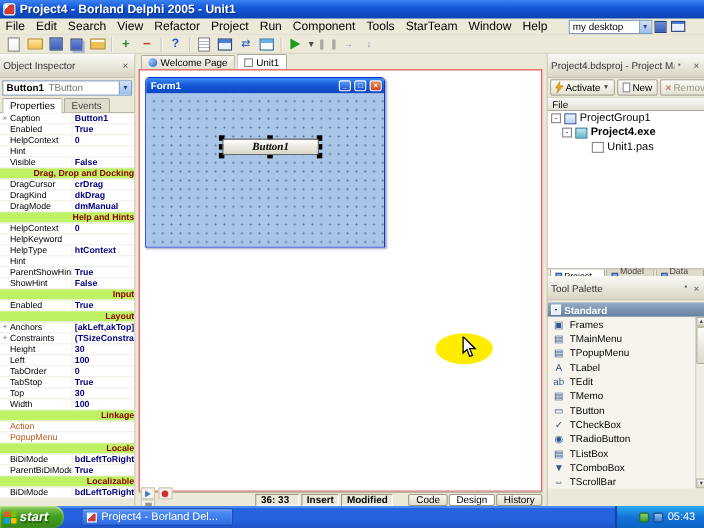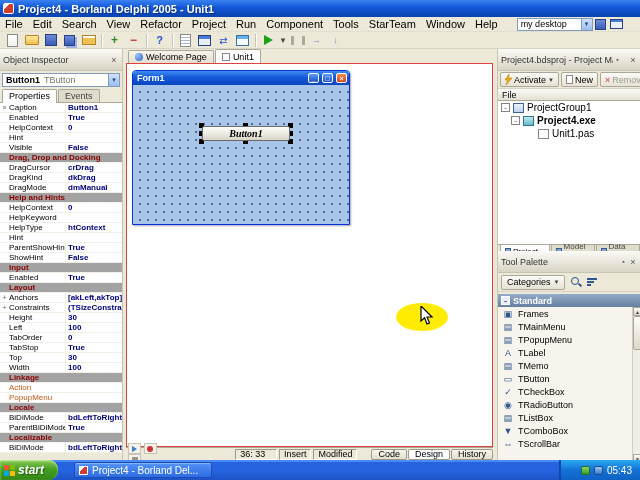--- a/index.html
+++ b/index.html
@@ -68,21 +68,21 @@
     background:#E0DCCC;color:#444;margin-right:1px;}
   .oi-tab.active{background:#fff;color:#000;height:14px;}
   .oi-grid{background:#fff;height:350px;overflow:hidden;font-size:8px;}
   .oi-row{display:flex;height:10px;line-height:9px;border-bottom:1px solid #F1EFE6;align-items:center;}
   .oi-plus{width:9px;color:#666;font-size:7px;text-align:center;flex:none;}
   .oi-name{width:56px;flex:none;overflow:hidden;white-space:nowrap;color:#000;}
   .oi-name.ref{color:#C05A1A;}
   .oi-value{flex:1;overflow:hidden;white-space:nowrap;border-left:1px solid #F1EFE6;padding-left:2px;
     color:#00007F;font-weight:bold;}
   .oi-row.cat .oi-name{width:auto;color:#8B0000;font-weight:bold;}
-  .oi-row.cat{background:#a3a3a3;}
+  .oi-row.cat{background:#bef264;justify-content:flex-end;}
 
   
   .editor{position:absolute;left:126px;top:49px;width:367px;height:411px;background:#ECE9D8;}
   .etabs{height:14px;display:flex;align-items:flex-end;padding-left:2px;}
   .etab{height:13px;display:flex;align-items:center;gap:3px;font-size:9px;padding:0 6px;
     border:1px solid #ACA899;border-bottom:none;border-radius:2px 2px 0 0;background:linear-gradient(#F6F4EC,#E4E0D0);margin-right:1px;}
   .etab.active{background:#fff;height:14px;}
   .etab-ic{width:8px;height:8px;flex:none;}
   .etab-ic.globe{border-radius:50%;background:radial-gradient(circle at 30% 30%,#9CC4F8,#2662C8);}
   .etab-ic.page{background:#fff;border:1px solid #888;}
@@ -111,21 +111,21 @@
     display:flex;align-items:center;justify-content:center;
     font-family:"Liberation Serif",serif;font-style:italic;font-weight:bold;font-size:10px;}
 
   
   .estatus{position:absolute;left:0;bottom:0;width:367px;height:13px;background:#ECE9D8;
     border-top:1px solid #ACA899;display:flex;align-items:center;font-size:9px;padding-left:2px;gap:2px;}
   .st-ic{width:13px;height:11px;display:inline-flex;align-items:center;justify-content:center;border:1px solid #C8C4B4;background:#F4F2EA;}
   .st-ic.macro-play::after{content:"";border-left:5px solid #3A78C8;border-top:3px solid transparent;border-bottom:3px solid transparent;}
   .st-ic.macro-record::after{content:"";width:6px;height:6px;border-radius:50%;background:#D03030;}
   .st-ic.macro-stop::after{content:"";width:6px;height:6px;background:#9A968A;}
-  .st-cell{height:11px;border:1px solid;border-color:#9C9A8C #fff #fff #9C9A8C;padding:0 4px;line-height:9px;display:flex;align-items:center;}
+  .st-cell{height:11px;border:1px solid;border-color:#9C9A8C #fff #fff #9C9A8C;padding:0 4px;line-height:9px;display:flex;align-items:center;font-weight:bold;}
   .st-caret{margin-left:64px;width:44px;}
   .vtabs{display:flex;margin-left:12px;gap:1px;}
   .vtab{height:11px;border:1px solid #9C9A8C;background:linear-gradient(#F8F6EE,#E2DECE);
     padding:0 6px;font-size:9px;display:flex;align-items:center;border-radius:2px;}
   .vtab.active{background:#fff;}
 
   
   .rightcol{position:absolute;left:497px;top:49px;width:143px;height:411px;background:#ECE9D8;border-left:1px solid #C8C4B4;}
   .pm{position:absolute;left:0;top:0;width:143px;height:202px;}
   .pm-toolbar{height:18px;display:flex;align-items:center;gap:2px;padding:1px 2px;border-bottom:1px solid #D8D4C4;}
@@ -652,32 +652,20 @@
           </span>
         </div>
     </div>
 
     <div class="tp">
       <div class="dock-header">
         <span>Tool Palette</span>
         <span class="hpin" style="margin-left:auto;">▪</span>
         <span class="hx" style="margin-left:0;">×</span>
       </div>
-      <div class="tp-toolbar">
-        <span class="cat-btn">
-          <span>Categories</span>
-          <span class="drop">▼</span>
-        </span>
-        <span class="search-ic"></span>
-        <span class="filter-ic">
-            <i></i>
-            <i></i>
-            <i></i>
-          </span>
-      </div>
       <div class="tp-group">
         <span class="texp">-</span>
         <span>Standard</span>
       </div>
       <div class="tp-list">
         <div>
 
             <div class="tp-item">
               <span class="tp-glyph">▣</span>
               <span>Frames</span>
@@ -691,20 +679,24 @@
             <div class="tp-item">
               <span class="tp-glyph">▤</span>
               <span>TPopupMenu</span>
             </div>
 
             <div class="tp-item">
               <span class="tp-glyph">A</span>
               <span>TLabel</span>
             </div>
 
+            <div class="tp-item">
+              <span class="tp-glyph">ab</span>
+              <span>TEdit</span>
+            </div>
 
             <div class="tp-item">
               <span class="tp-glyph">▤</span>
               <span>TMemo</span>
             </div>
 
             <div class="tp-item">
               <span class="tp-glyph">▭</span>
               <span>TButton</span>
             </div>

